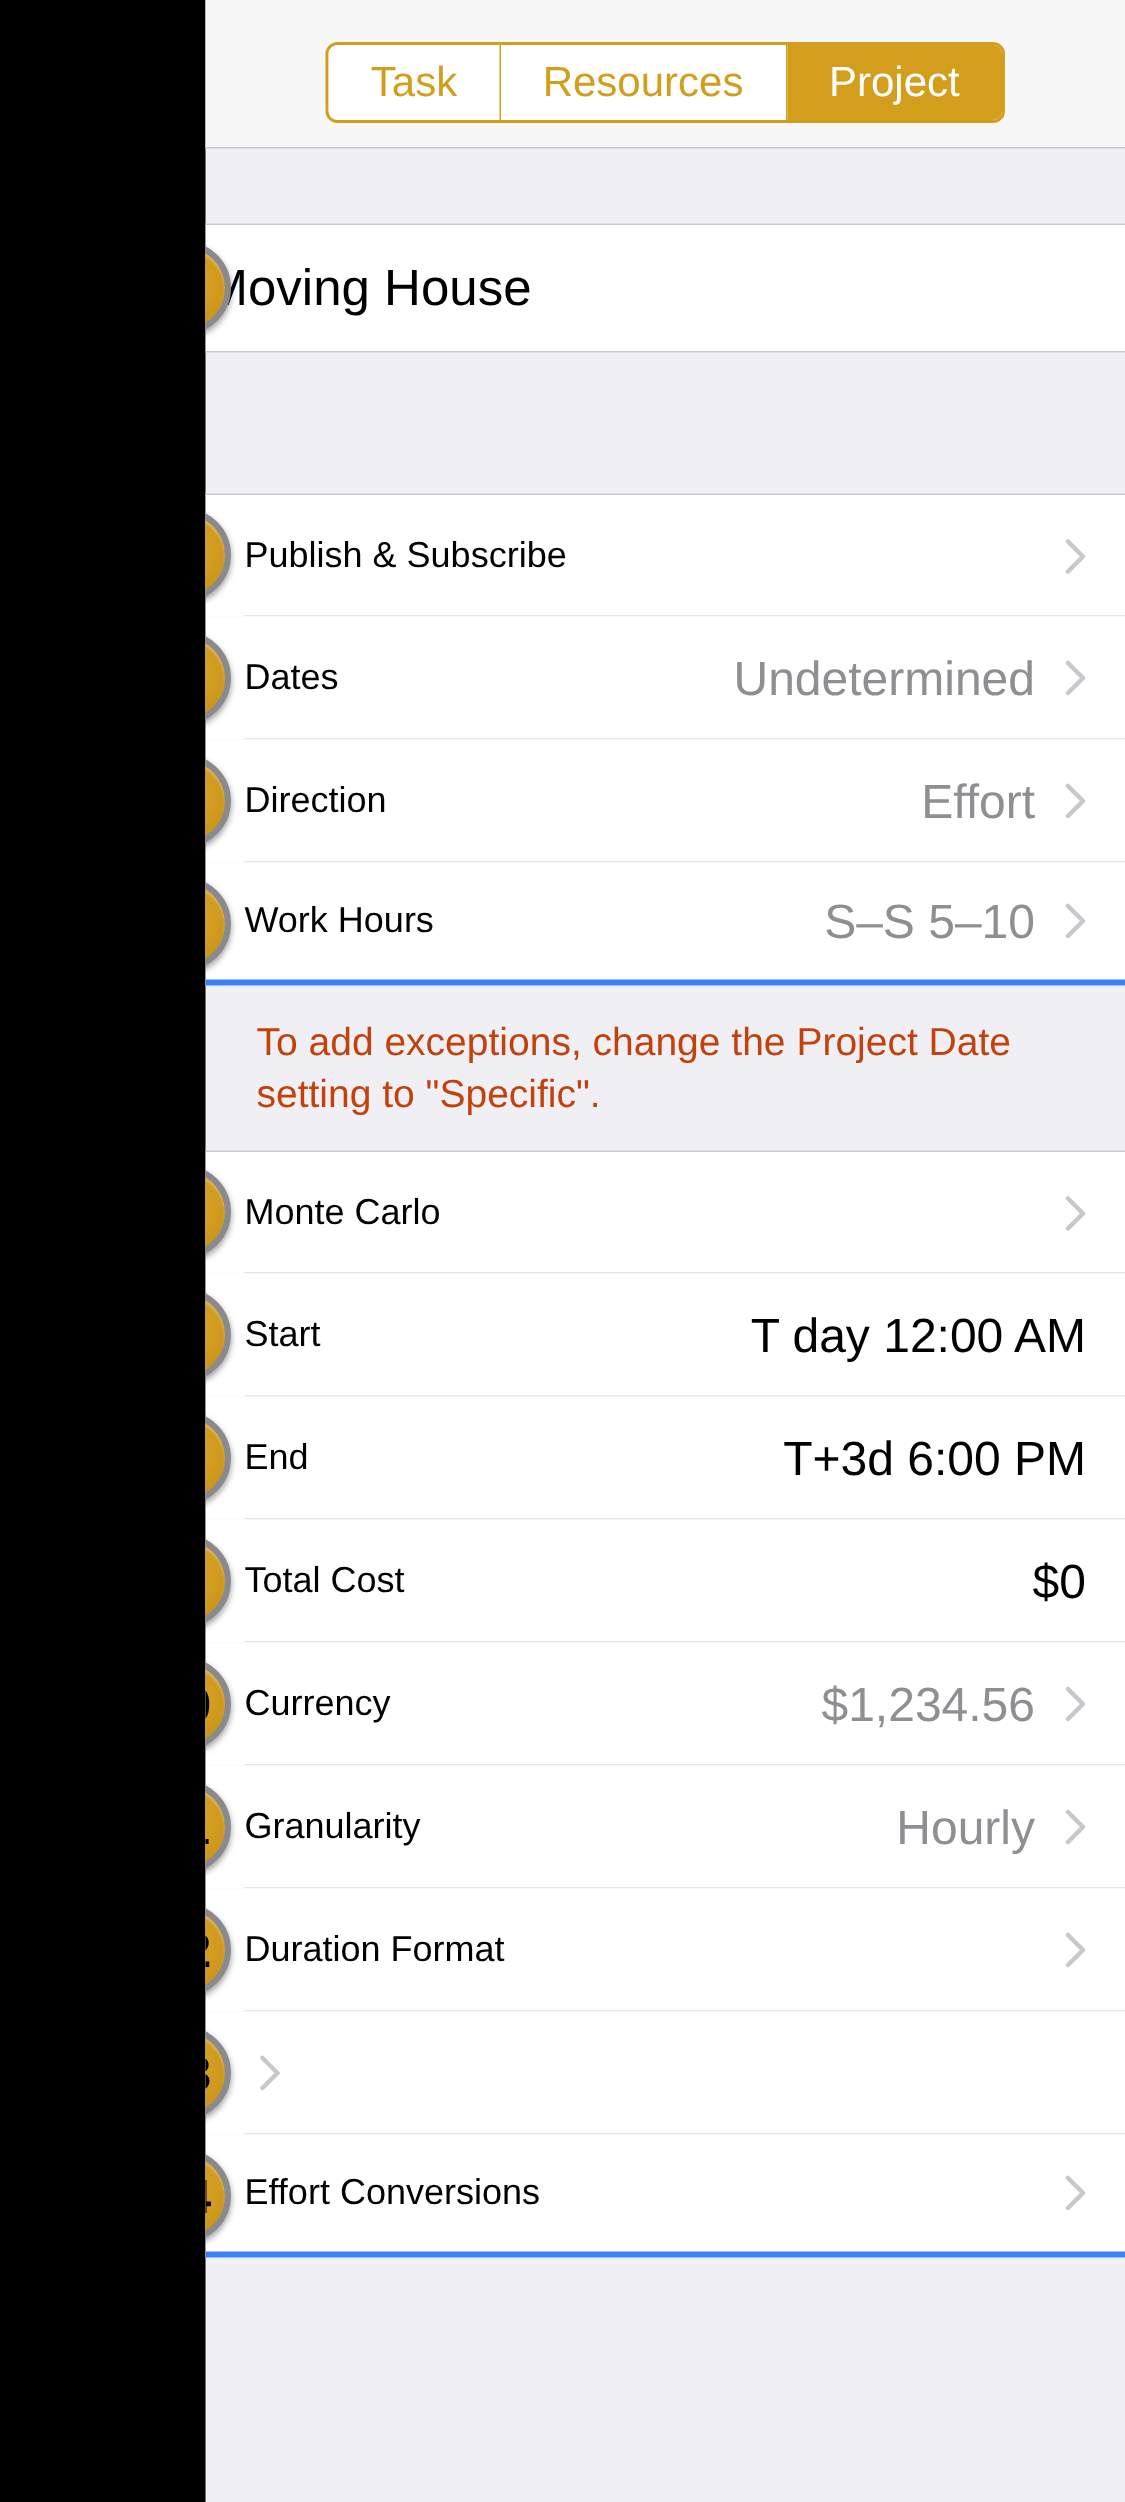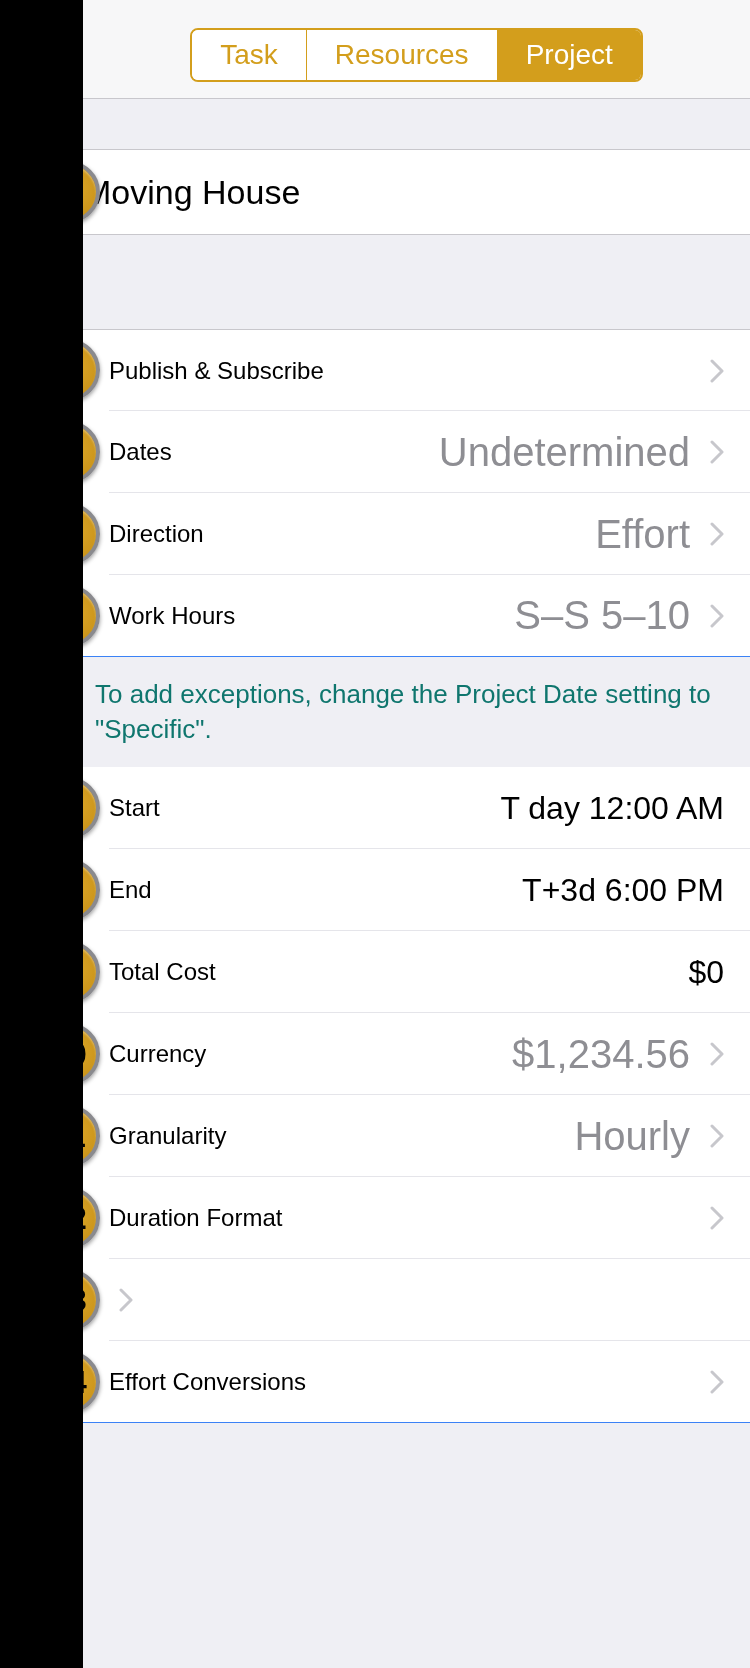--- a/index.html
+++ b/index.html
@@ -9,21 +9,21 @@
       font-family: -apple-system, BlinkMacSystemFont, "Helvetica Neue", sans-serif;
     }
     body {
       background: #000;
       width: 750px;
       height: 1668px;
       display: flex;
       justify-content: flex-end;
     }
     .panel {
-      width: 667px;
+      width: 613px;
       height: 100%;
       background: #efeff4;
       display: flex;
       flex-direction: column;
     }
     .header {
       background: #f7f7f8;
       padding: 28px 0 16px;
       display: flex;
       justify-content: center;
@@ -69,41 +69,41 @@
       border-bottom: 1px solid #e5e5ea;
       position: relative;
     }
     .row:first-of-type-in-group {
       border-top: 1px solid #e5e5ea;
     }
     .group-top {
       border-top: 1px solid #c8c7cc;
     }
     .group-bottom {
-      border-bottom: 1px solid #3b82f6;
+      border-bottom: 4px solid #3b82f6;
       gap: 36px;
     }
     .row-title-centered {
       background: #fff;
       height: 86px;
       display: flex;
       align-items: center;
       justify-content: flex-start;
       font-size: 34px;
       color: #000;
       border-top: 1px solid #c8c7cc;
       border-bottom: 1px solid #c8c7cc;
       position: relative;
     }
     .label {
       font-size: 24px;
       color: #000;
     }
     .value {
-      font-size: 40px;
+      font-size: 32px;
       color: #8e8e93;
       margin-left: 48px;
     }
     .value-dark {
       font-size: 32px;
       color: #000;
       margin-left: 40px;
     }
     .right-group {
       display: flex;
@@ -112,23 +112,23 @@
     }
     .chevron {
       width: 14px;
       height: 24px;
       margin-left: 10px;
     }
     .chevron svg {
       display: block;
     }
     .footer-text {
-      padding: 20px 12px;
+      padding: 20px 34px;
       font-size: 26px;
-      color: #0f766e;
+      color: #c2410c;
       line-height: 1.35;
     }
     .badge {
       position: absolute;
       left: -45px;
       top: 50%;
       transform: translateY(-50%);
       width: 62px;
       height: 62px;
       border-radius: 50%;
@@ -237,20 +237,33 @@
             <svg viewBox="0 0 14 24" width="14" height="24">
                 <polyline points="2,2 12,12 2,22" fill="none" stroke="#c7c7cc" stroke-width="3" stroke-linecap="round" stroke-linejoin="round"></polyline>
               </svg>
           </span>
         </div>
       </div>
     </div>
 
     <div class="footer-text">To add exceptions, change the Project Date setting to "Specific".</div>
 
+    <div class="row-container">
+      <div class="badge">6</div>
+      <div class="row group-top sep-inset">
+        <span class="label">Monte Carlo</span>
+        <div class="right-group">
+          <span class="chevron">
+            <svg viewBox="0 0 14 24" width="14" height="24">
+                <polyline points="2,2 12,12 2,22" fill="none" stroke="#c7c7cc" stroke-width="3" stroke-linecap="round" stroke-linejoin="round"></polyline>
+              </svg>
+          </span>
+        </div>
+      </div>
+    </div>
 
     <div class="row-container">
       <div class="badge">7</div>
       <div class="row sep-inset">
         <span class="label">Start</span>
         <div class="right-group">
           <span class="value-dark">T day 12:00 AM</span>
         </div>
       </div>
     </div>

